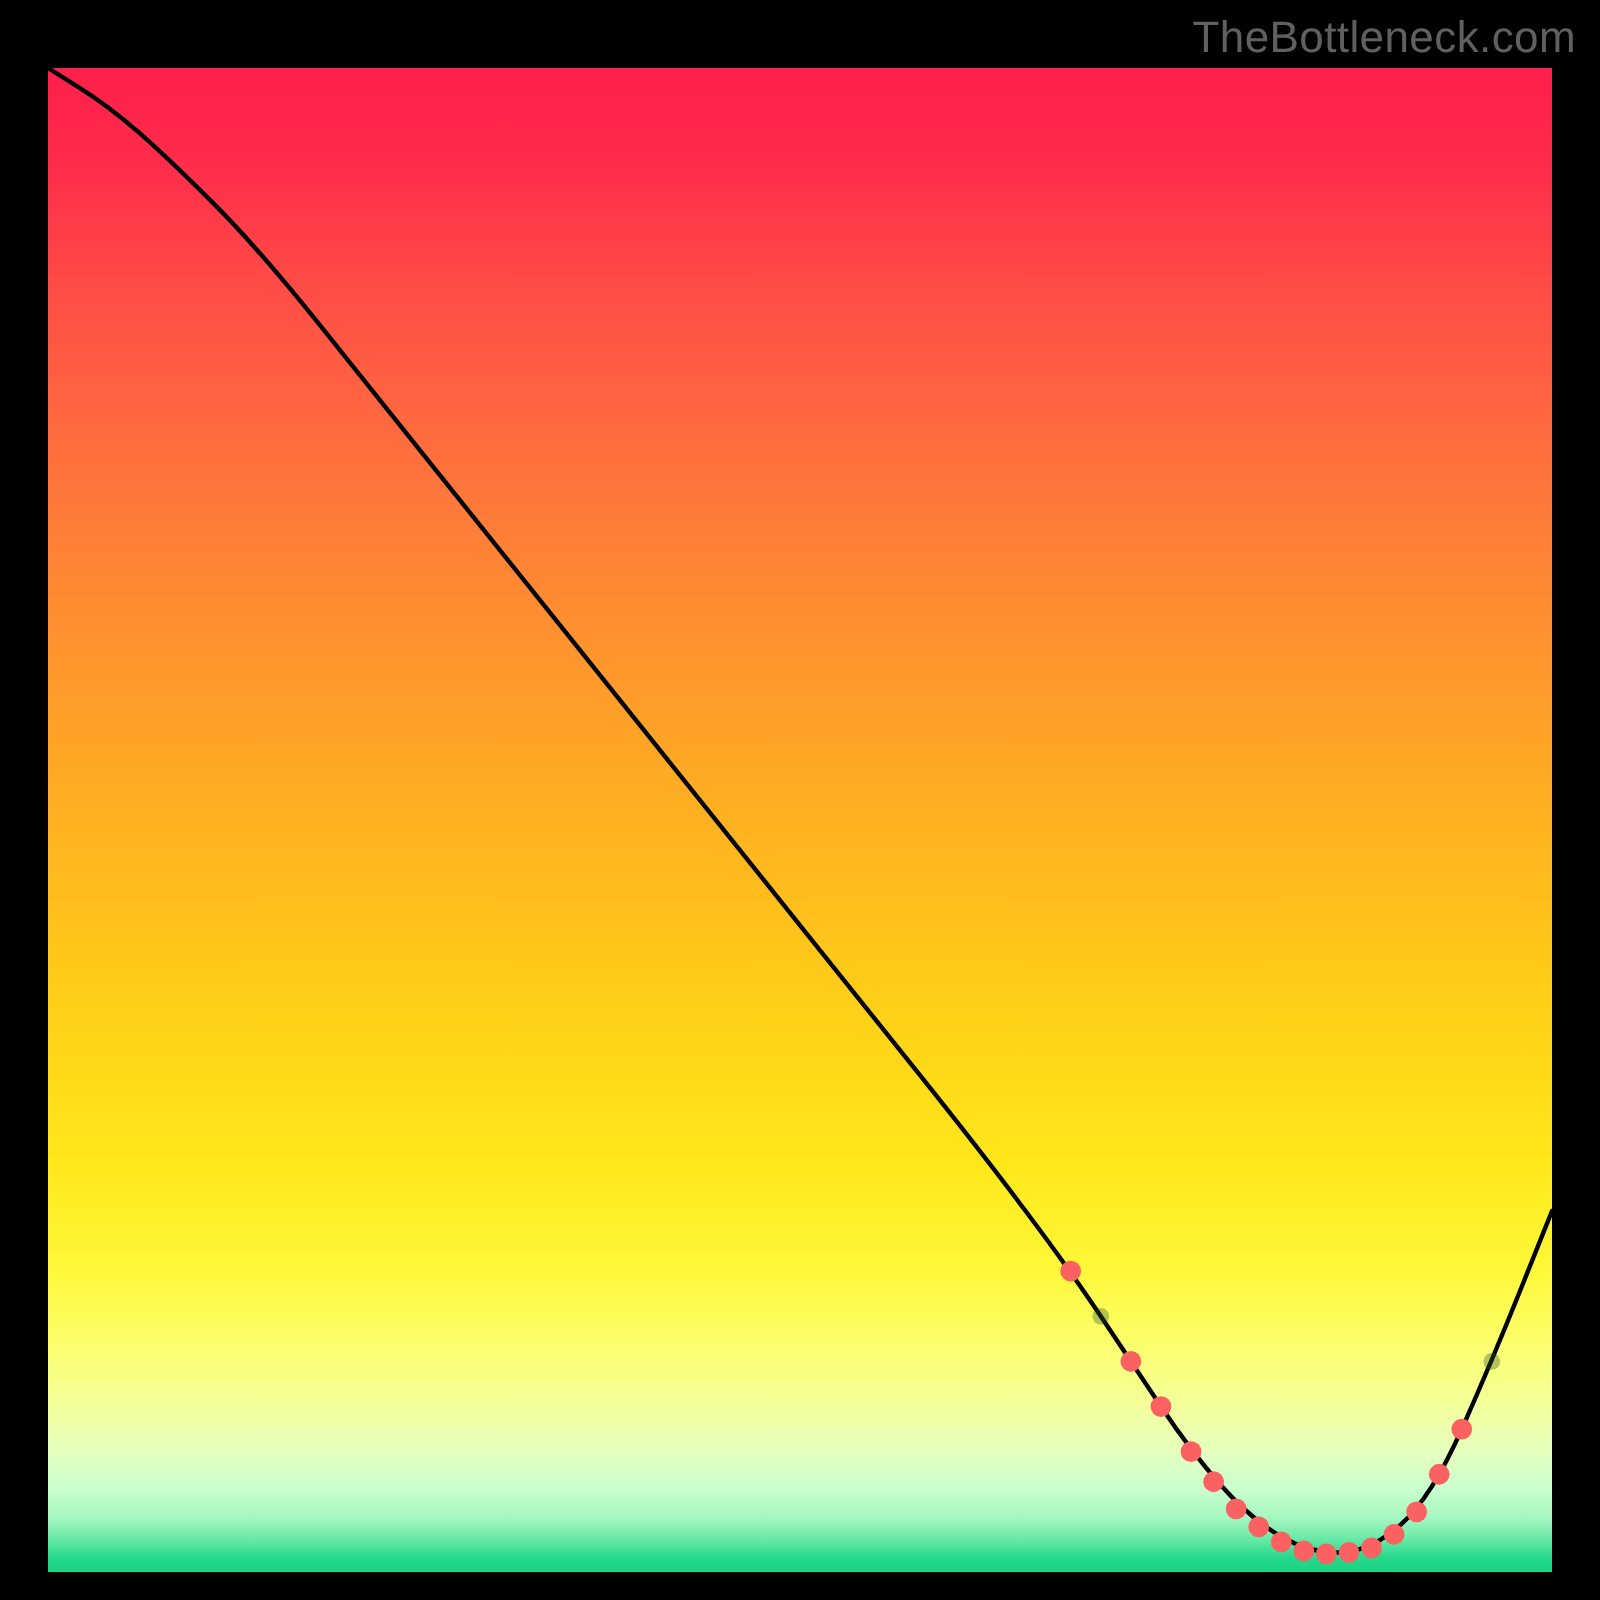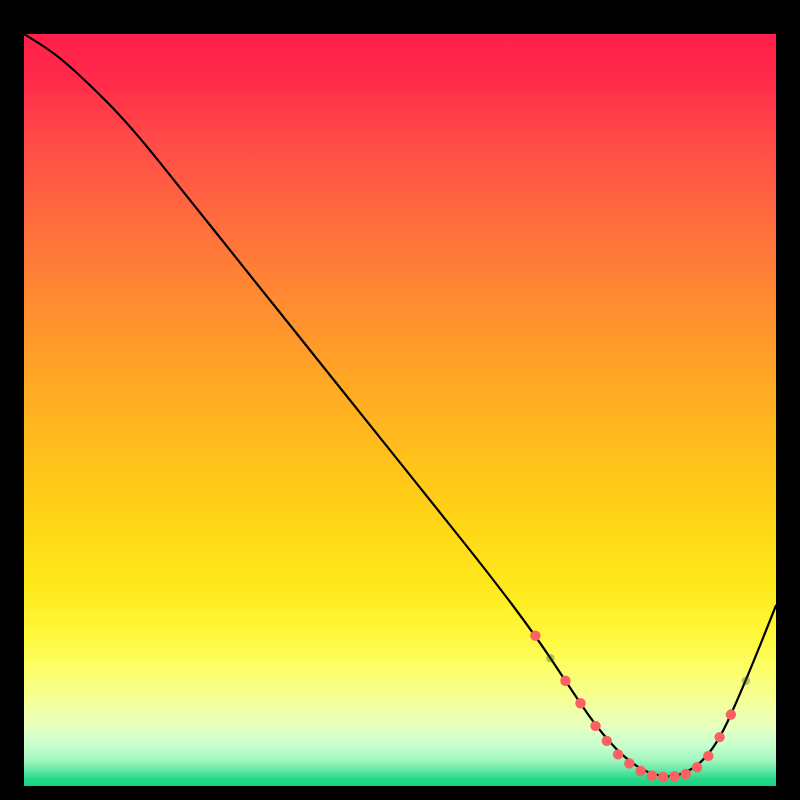--- a/index.html
+++ b/index.html
@@ -66,20 +66,21 @@
   }
   .pts .hl {
     fill: #fc6161;
     opacity: 1;
   }
 </style>
 </head>
 <body>
 
 <div class="stage">
+  <div class="attribution">TheBottleneck.com</div>
 
   <div class="plot">
     <svg viewBox="0 0 752 752" preserveAspectRatio="none">
       <path class="curve" d="M 0.00 0.00 Q 0.00 0.00 15.04 9.40 Q 30.08 18.80 45.12 31.96 Q 60.16 45.12 82.72 67.68 Q 105.28 90.24 135.36 127.84 Q 165.44 165.44 195.52 203.04 Q 225.60 240.64 255.68 278.24 Q 285.76 315.84 315.84 353.44 Q 345.92 391.04 376.00 428.64 Q 406.08 466.24 436.16 503.84 Q 466.24 541.44 488.80 571.52 Q 511.36 601.60 526.40 624.16 Q 541.44 646.72 556.48 669.28 Q 571.52 691.84 586.56 708.76 Q 601.60 725.68 616.64 734.33 Q 631.68 742.98 646.72 742.22 Q 661.76 741.47 676.80 727.94 Q 691.84 714.40 706.88 680.56 Q 721.92 646.72 736.96 609.12 T 752.00 571.52"></path>
       <g class="pts">
           <circle cx="511.36" cy="601.60" r="5.2" class="hl"></circle>
           <circle cx="526.40" cy="624.16" r="4.2"></circle>
           <circle cx="541.44" cy="646.72" r="5.2" class="hl"></circle>
           <circle cx="556.48" cy="669.28" r="5.2" class="hl"></circle>
           <circle cx="571.52" cy="691.84" r="5.2" class="hl"></circle>

